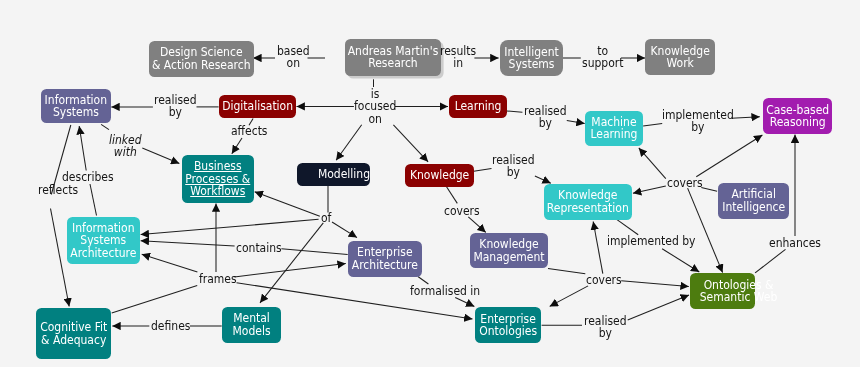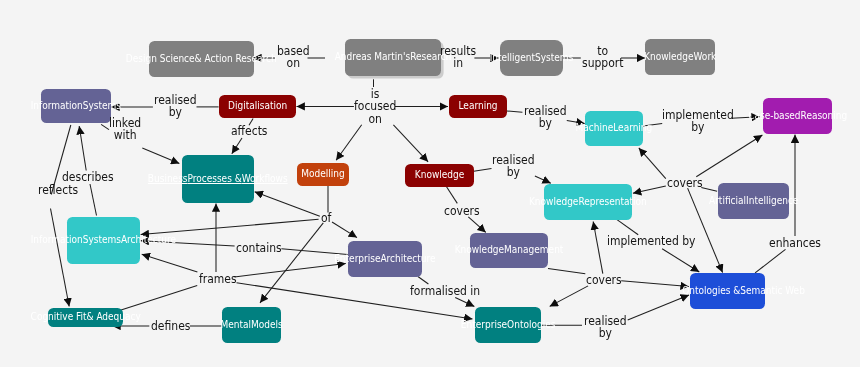--- a/index.html
+++ b/index.html
@@ -2,23 +2,23 @@
 <html><head>
 <meta charset="utf-8">
 <title>Concept Map</title>
 <style>
   html,body{margin:0;padding:0;}
   body{width:860px;height:367px;background:#f4f4f4;overflow:hidden;
        font-family:"DejaVu Sans",sans-serif;}
   #stage{position:relative;width:860px;height:367px;background:#f4f4f4;
          opacity:0.999;}
   svg.edges{position:absolute;left:0;top:0;width:860px;height:367px;overflow:visible;}
-  .node{position:absolute;display:flex;flex-direction:row;align-items:center;
+  .node{position:absolute;display:flex;flex-direction:column;align-items:center;
         justify-content:center;text-align:center;color:#ffffff;border-radius:5.5px;
-        box-sizing:border-box;font-size:10px;line-height:12.4px;font-stretch:condensed;
+        box-sizing:border-box;font-size:12px;line-height:12.4px;font-stretch:condensed;
         will-change:transform;}
   .node span{display:block;white-space:pre;}
   .elabel{position:absolute;color:#151515;font-size:12px;line-height:12.4px;
           text-align:center;white-space:pre;font-stretch:condensed;will-change:transform;}
   .elabel span{display:block;}
 </style>
 </head>
 <body>
 
 <div id="stage">
@@ -124,21 +124,21 @@
       </div>
       <div class="node" style="left: 763px; top: 98.2px; width: 69.4px; height: 36px; background: #a21caf;">
         <span>Case-based</span>
         <span>Reasoning</span>
       </div>
       <div class="node" style="left: 181.6px; top: 154.8px; width: 71.5px; height: 47.6px; background: rgb(0, 128, 128); text-decoration: underline;">
         <span>Business</span>
         <span>Processes &amp;</span>
         <span>Workflows</span>
       </div>
-      <div class="node" style="left: 296.7px; top: 163.3px; width: 52px; height: 22.8px; background: #c2410c;">
+      <div class="node" style="left: 296.7px; top: 163.3px; width: 73px; height: 22.8px; background: #0f172a; align-items: flex-end;">
         <span>Modelling</span>
       </div>
       <div class="node" style="left: 404.5px; top: 163.5px; width: 69.2px; height: 22.8px; background: rgb(139, 0, 0);">
         <span>Knowledge</span>
       </div>
       <div class="node" style="left: 544.3px; top: 184px; width: 87.6px; height: 35.6px; background: rgb(50, 200, 200);">
         <span>Knowledge</span>
         <span>Representation</span>
       </div>
       <div class="node" style="left: 717.8px; top: 182.5px; width: 71.4px; height: 35.7px; background: rgb(100, 99, 149);">
@@ -151,46 +151,46 @@
         <span>Architecture</span>
       </div>
       <div class="node" style="left: 470px; top: 233.4px; width: 78px; height: 35.4px; background: rgb(100, 99, 149);">
         <span>Knowledge</span>
         <span>Management</span>
       </div>
       <div class="node" style="left: 347.7px; top: 240.8px; width: 73.7px; height: 35.7px; background: rgb(100, 99, 149);">
         <span>Enterprise</span>
         <span>Architecture</span>
       </div>
-      <div class="node" style="left: 689.6px; top: 272.7px; width: 75px; height: 36px; background: #1d4ed8; padding-left: 32px;">
+      <div class="node" style="left: 689.6px; top: 272.7px; width: 65px; height: 36px; background: #4d7c0f; padding-left: 32px;">
         <span>Ontologies &amp;</span>
         <span>Semantic Web</span>
       </div>
-      <div class="node" style="left: 36.2px; top: 307.9px; width: 75.4px; height: 19px; background: rgb(0, 128, 128); margin-left: 12px;">
+      <div class="node" style="left: 36.2px; top: 307.9px; width: 75.4px; height: 51px; background: rgb(0, 128, 128);">
         <span>Cognitive Fit</span>
         <span>&amp; Adequacy</span>
       </div>
       <div class="node" style="left: 221.7px; top: 307px; width: 59px; height: 35.6px; background: rgb(0, 128, 128);">
         <span>Mental</span>
         <span>Models</span>
       </div>
       <div class="node" style="left: 475.4px; top: 307px; width: 66.2px; height: 35.9px; background: rgb(0, 128, 128);">
         <span>Enterprise</span>
         <span>Ontologies</span>
       </div>
     </div>
   <div id="label-layer">
       <div class="elabel" style="left: 276.734px; top: 44.9937px;"><span>based</span><span>on</span></div>
       <div class="elabel" style="left: 440.087px; top: 45.4937px;"><span>results</span><span>in</span></div>
       <div class="elabel" style="left: 582.059px; top: 45.2938px;"><span>to</span><span>support</span></div>
       <div class="elabel" style="left: 153.675px; top: 94.4938px;"><span>realised</span><span>by</span></div>
       <div class="elabel" style="left: 354.184px; top: 87.7906px;"><span>is</span><span>focused</span><span>on</span></div>
       <div class="elabel" style="left: 523.875px; top: 104.594px;"><span>realised</span><span>by</span></div>
       <div class="elabel" style="left: 661.602px; top: 109.194px;"><span>implemented</span><span>by</span></div>
-      <div class="elabel" style="left: 108.922px; top: 117px;"><span>linked</span><span>with</span></div>
+      <div class="elabel" style="left: 108.922px; top: 134px; font-style: italic;"><span>linked</span><span>with</span></div>
       <div class="elabel" style="left: 230.531px; top: 125.297px;"><span>affects</span></div>
       <div class="elabel" style="left: 492.375px; top: 153.894px;"><span>realised</span><span>by</span></div>
       <div class="elabel" style="left: 667.006px; top: 177.297px;"><span>covers</span></div>
       <div class="elabel" style="left: 62.0141px; top: 170.797px;"><span>describes</span></div>
       <div class="elabel" style="left: 29.9688px; top: 184px; margin-left: 8px;"><span>reflects</span></div>
       <div class="elabel" style="left: 443.806px; top: 204.897px;"><span>covers</span></div>
       <div class="elabel" style="left: 320.745px; top: 211.597px;"><span>of</span></div>
       <div class="elabel" style="left: 606.913px; top: 235.397px;"><span>implemented by</span></div>
       <div class="elabel" style="left: 769.25px; top: 236.997px;"><span>enhances</span></div>
       <div class="elabel" style="left: 236.2px; top: 241.997px;"><span>contains</span></div>

